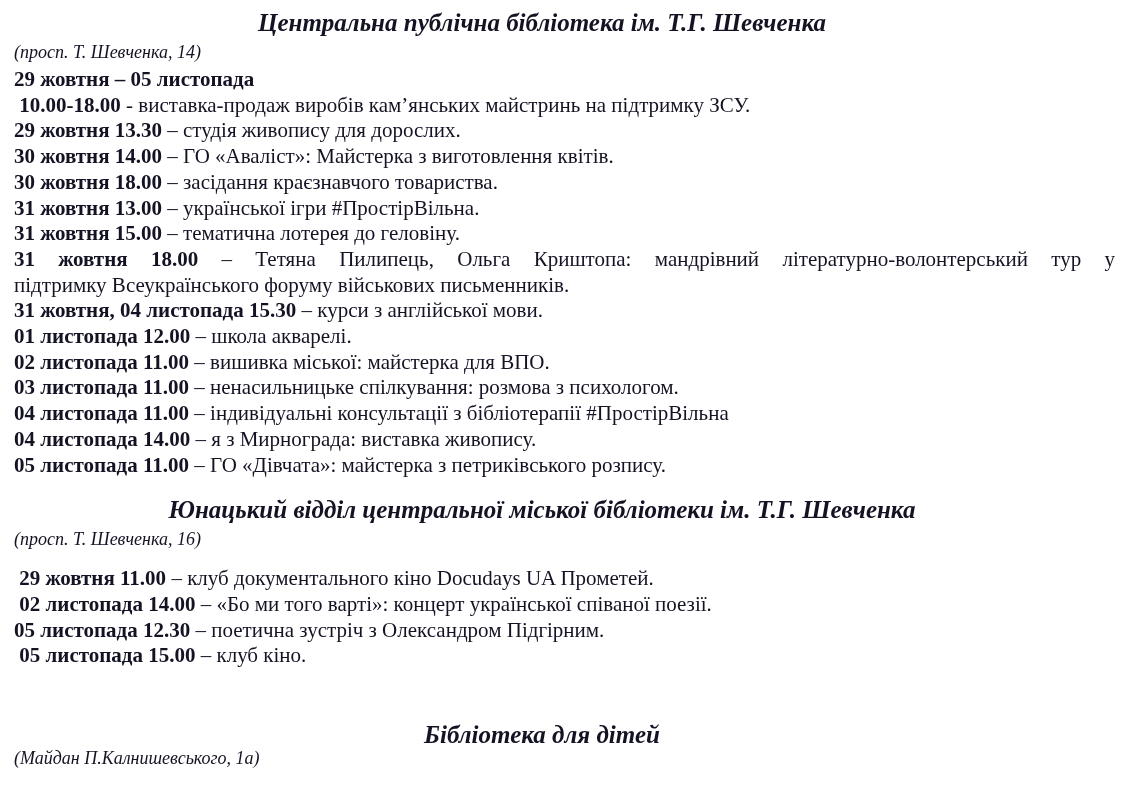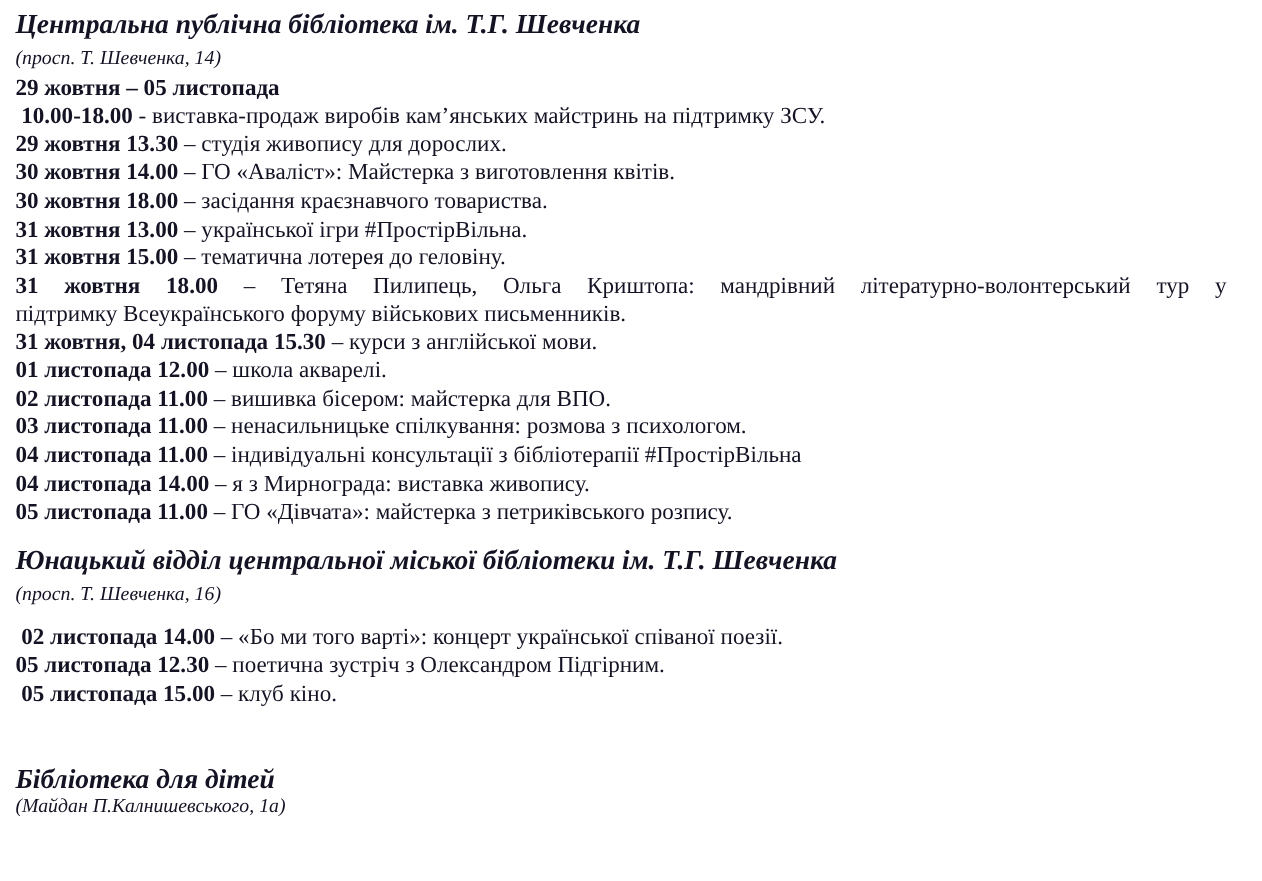--- a/index.html
+++ b/index.html
@@ -9,20 +9,21 @@
     height: 801px;
     background: #ffffff;
     overflow: hidden;
     font-family: "Liberation Serif", "DejaVu Serif", serif;
     color: #131324;
   }
   .doc { padding: 4px 32px 0 14px; }
 
   .h1 {
     width: 1056px;
+    text-align: center;
     font-weight: bold;
     font-style: italic;
     font-size: 25px;
     line-height: 31px;
   }
   .h2 {
     width: 1056px;
     text-align: left;
     font-weight: normal;
     font-style: italic;
@@ -64,32 +65,33 @@
         <div class="line"><span class="b">&nbsp;10.00-18.00</span><span> - виставка-продаж виробів кам’янських майстринь на підтримку ЗСУ.</span></div>
         <div class="line"><span class="b">29 жовтня 13.30</span><span> – студія живопису для дорослих.</span></div>
         <div class="line"><span class="b">30 жовтня 14.00</span><span> – ГО «Аваліст»: Майстерка з виготовлення квітів.</span></div>
         <div class="line"><span class="b">30 жовтня 18.00</span><span> – засідання краєзнавчого товариства.</span></div>
         <div class="line"><span class="b">31 жовтня 13.00</span><span> – української ігри #ПростірВільна.</span></div>
         <div class="line"><span class="b">31 жовтня 15.00</span><span> – тематична лотерея до геловіну.</span></div>
         <div class="line justify"><span class="b">31 жовтня 18.00</span><span> – Тетяна Пилипець, Ольга Криштопа: мандрівний літературно-волонтерський тур у</span></div>
         <div class="line"><span>підтримку Всеукраїнського форуму військових письменників.</span></div>
         <div class="line"><span class="b">31 жовтня, 04 листопада 15.30</span><span> – курси з англійської мови.</span></div>
         <div class="line"><span class="b">01 листопада 12.00</span><span> – школа акварелі.</span></div>
-        <div class="line"><span class="b">02 листопада 11.00</span><span> – вишивка бісером: майстерка для ВПО.</span></div>
+        <div class="line"><span class="b">02 листопада 11.00</span><span> – вишивка міської: майстерка для ВПО.</span></div>
         <div class="line"><span class="b">03 листопада 11.00</span><span> – ненасильницьке спілкування: розмова з психологом.</span></div>
         <div class="line"><span class="b">04 листопада 11.00</span><span> – індивідуальні консультації з бібліотерапії #ПростірВільна</span></div>
         <div class="line"><span class="b">04 листопада 14.00</span><span> – я з Мирнограда: виставка живопису.</span></div>
         <div class="line"><span class="b">05 листопада 11.00</span><span> – ГО «Дівчата»: майстерка з петриківського розпису.</span></div>
       </div>
     </div>
 
     <div class="section s2">
       <div class="h1">Юнацький відділ центральної міської бібліотеки ім. Т.Г. Шевченка</div>
       <div class="h2">(просп. Т. Шевченка, 16)</div>
       <div class="events">
+        <div class="line"><span class="b">&nbsp;29 жовтня 11.00</span><span> – клуб документального кіно Docudays UA Прометей.</span></div>
         <div class="line"><span class="b">&nbsp;02 листопада 14.00</span><span> – «Бо ми того варті»: концерт української співаної поезії.</span></div>
         <div class="line"><span class="b">05 листопада 12.30</span><span> – поетична зустріч з Олександром Підгірним.</span></div>
         <div class="line"><span class="b">&nbsp;05 листопада 15.00</span><span> – клуб кіно.</span></div>
       </div>
     </div>
 
     <div class="section s3">
       <div class="h1">Бібліотека для дітей</div>
       <div class="h2">(Майдан П.Калнишевського, 1а)</div>
     </div>

